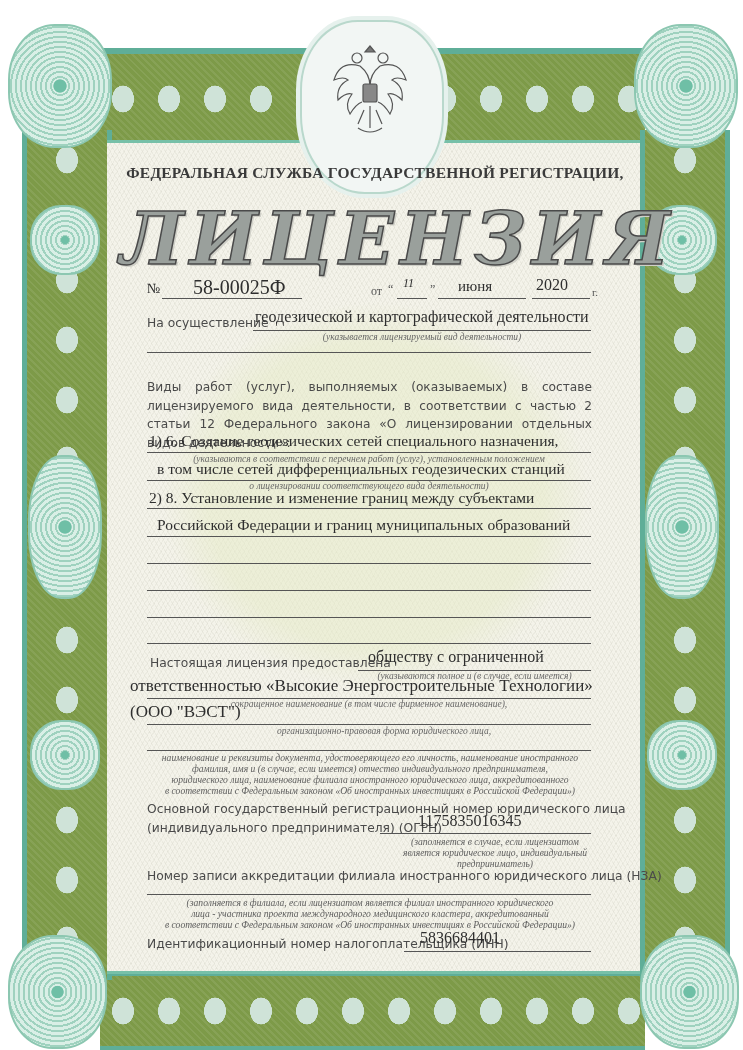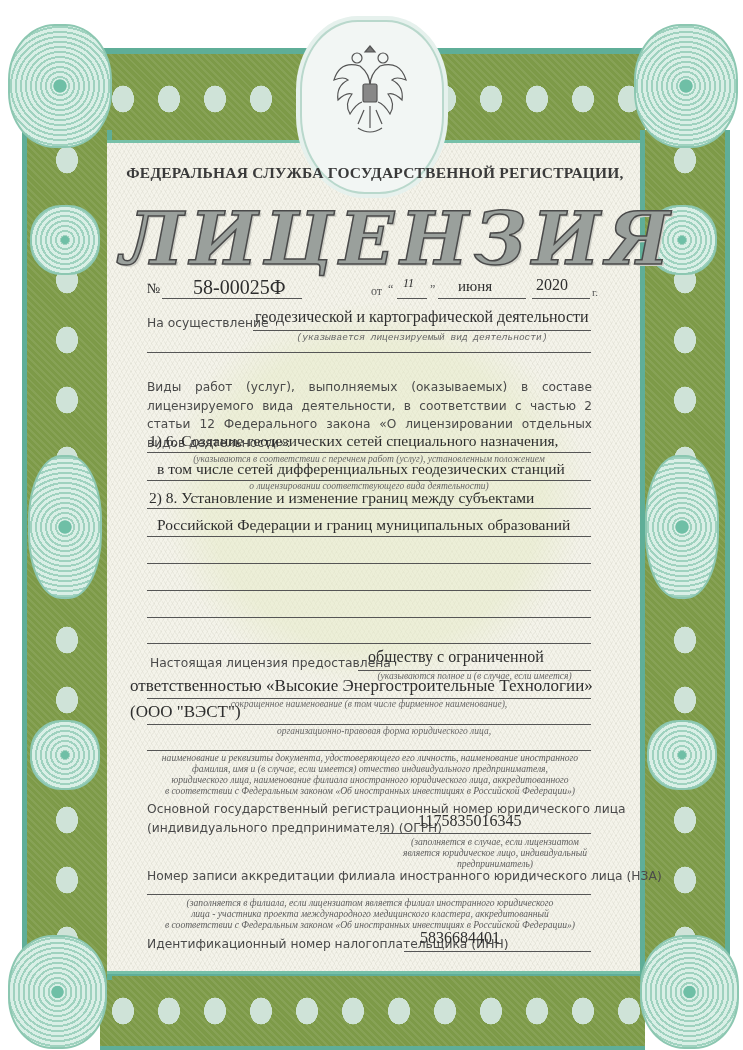--- a/index.html
+++ b/index.html
@@ -118,21 +118,21 @@
 <div class="hw" style="left:430px;top:282px;font-size:12px;color:#555;">”</div>
 <div class="line" style="left:438px;top:298px;width:88px;"></div>
 <div class="hw" style="left:458px;top:278px;font-size:15px;">июня</div>
 <div class="line" style="left:532px;top:298px;width:58px;"></div>
 <div class="hw" style="left:536px;top:276px;font-size:16px;">2020</div>
 <div class="hw" style="left:592px;top:286px;font-size:11px;color:#555;">г.</div>
 
 <div class="lbl" style="left:147px;top:316px;">На осуществление</div>
 <div class="line" style="left:253px;top:330px;width:338px;"></div>
 <div class="hw" style="left:255px;top:308px;font-size:16px;">геодезической и картографической деятельности</div>
-<div class="hint" style="left:253px;top:332px;width:338px;font-family:Liberation Mono, monospace;">(указывается лицензируемый вид деятельности)</div>
+<div class="hint" style="left:253px;top:332px;width:338px;">(указывается лицензируемый вид деятельности)</div>
 <div class="line" style="left:147px;top:352px;width:444px;"></div>
 
 <div class="para" style="left:147px;top:378px;width:445px;">Виды работ (услуг), выполняемых (оказываемых) в составе лицензируемого вида деятельности, в соответствии с частью 2 статьи 12 Федерального закона «О лицензировании отдельных видов деятельности»:</div>
 
 <div class="hw" style="left:149px;top:432px;font-size:15.5px;">1)   6. Создание геодезических сетей специального назначения,</div>
 <div class="line" style="left:147px;top:452px;width:444px;"></div>
 <div class="hint" style="left:147px;top:454px;width:444px;">(указываются в соответствии с перечнем работ (услуг), установленным положением</div>
 <div class="hw" style="left:157px;top:460px;font-size:15.5px;">в том числе сетей дифференциальных геодезических станций</div>
 <div class="line" style="left:147px;top:480px;width:444px;"></div>
 <div class="hint" style="left:147px;top:481px;width:444px;">о лицензировании соответствующего вида деятельности)</div>

